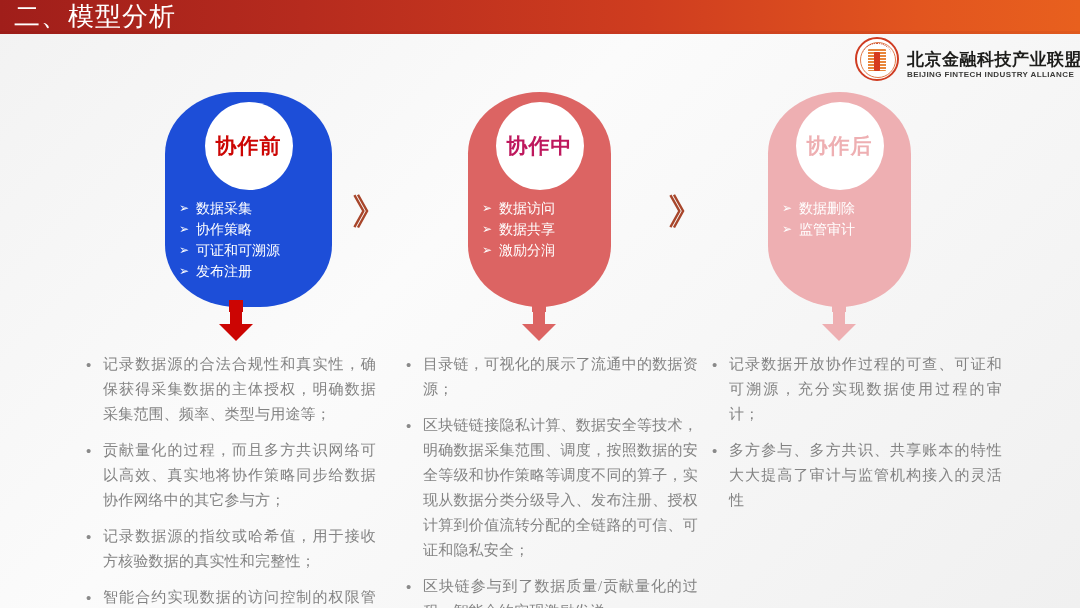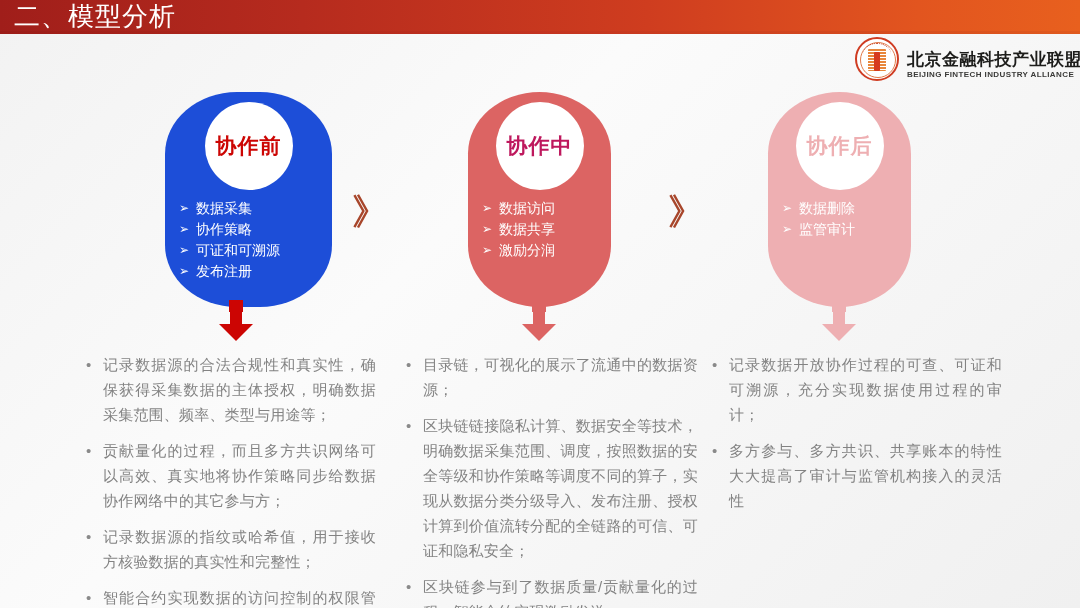--- a/index.html
+++ b/index.html
@@ -251,20 +251,21 @@
     line-height: 25px;
     color: #8a8a8a;
     text-align: left;
   }
   .para .ptext {
     font-size: 15px;
     line-height: 25px;
     color: #838383;
     text-align: justify;
     letter-spacing: 0.2px;
+    font-family: Liberation Serif, serif;
   }
 </style>
 </head>
 <body>
 
 <div class="header-bar"></div>
 <div class="header-underline"></div>
 <div class="header-title">二、模型分析</div>
 
 <div class="logo-wrap">

